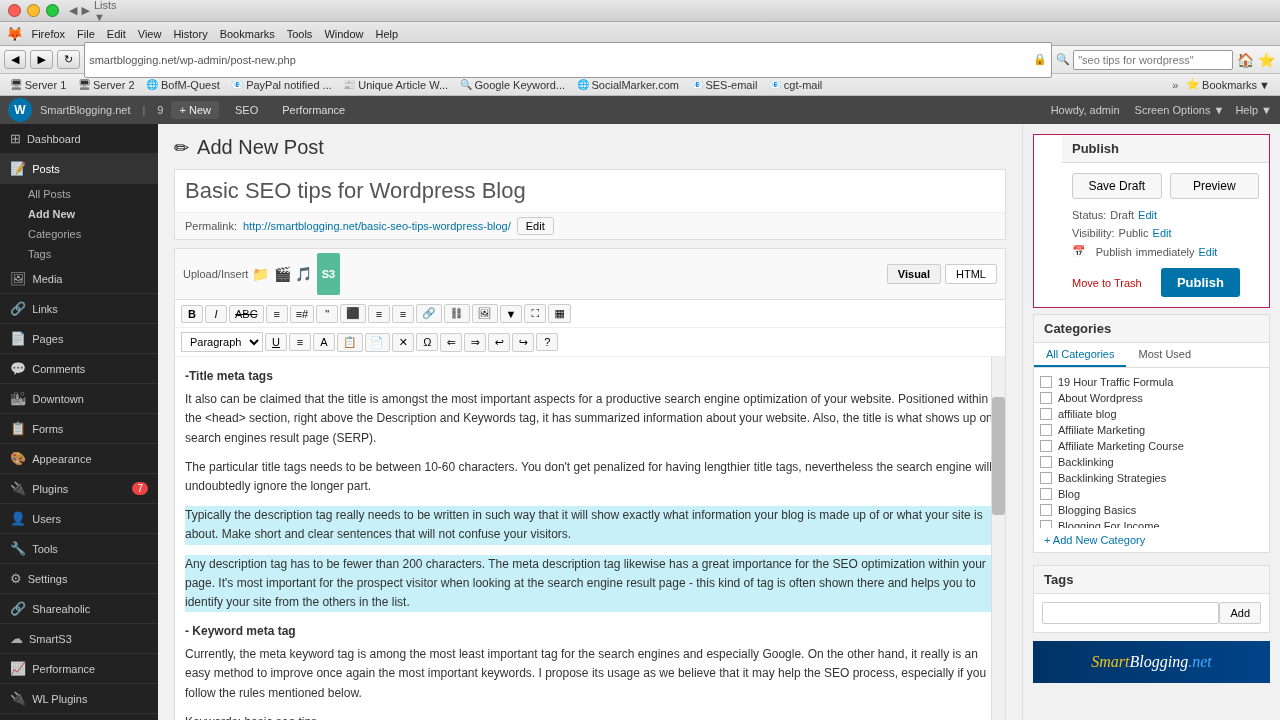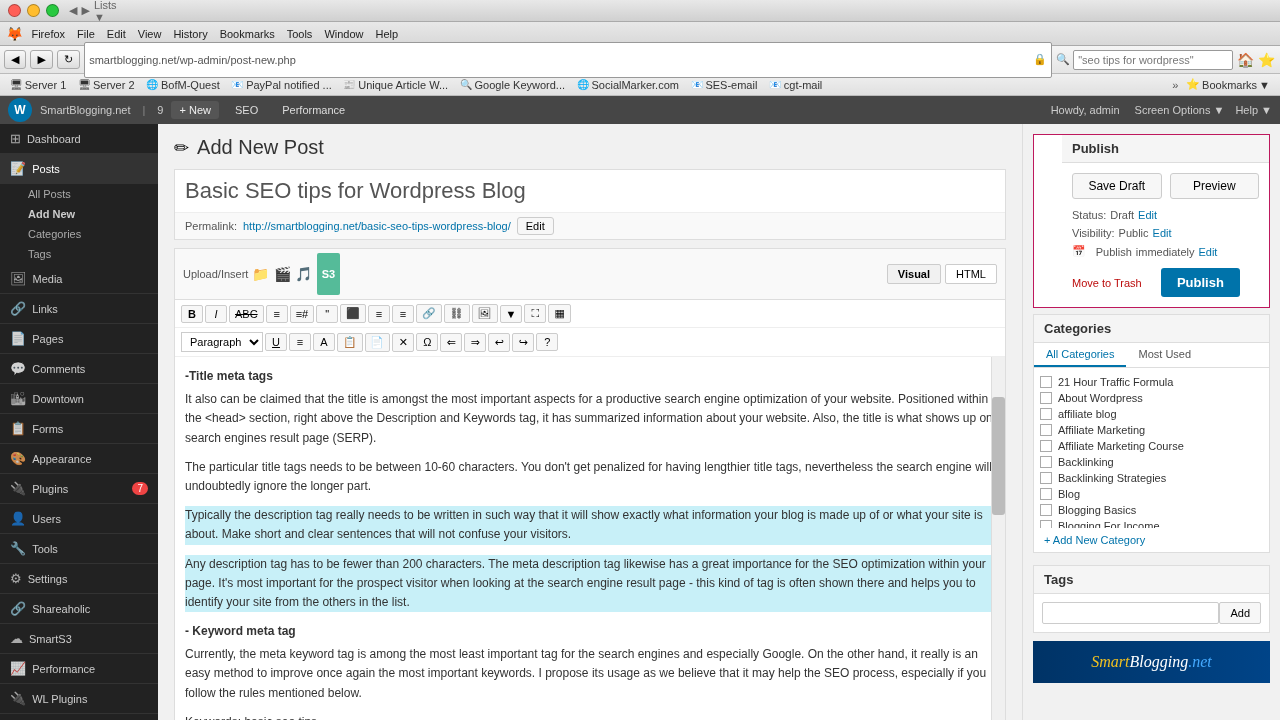--- a/index.html
+++ b/index.html
@@ -561,21 +561,21 @@
 
     <div class="categories-box">
       <div class="box-header">Categories</div>
       <div class="cat-tabs">
         <div class="cat-tab active">All Categories</div>
         <div class="cat-tab">Most Used</div>
       </div>
       <div class="cat-list">
         <div class="cat-item">
           <div class="cat-cb"></div>
-          <span>21 Hour Traffic Formula</span>
+          <span>19 Hour Traffic Formula</span>
         </div>
         <div class="cat-item">
           <div class="cat-cb"></div>
           <span>About Wordpress</span>
         </div>
         <div class="cat-item">
           <div class="cat-cb"></div>
           <span>affiliate blog</span>
         </div>
         <div class="cat-item">

